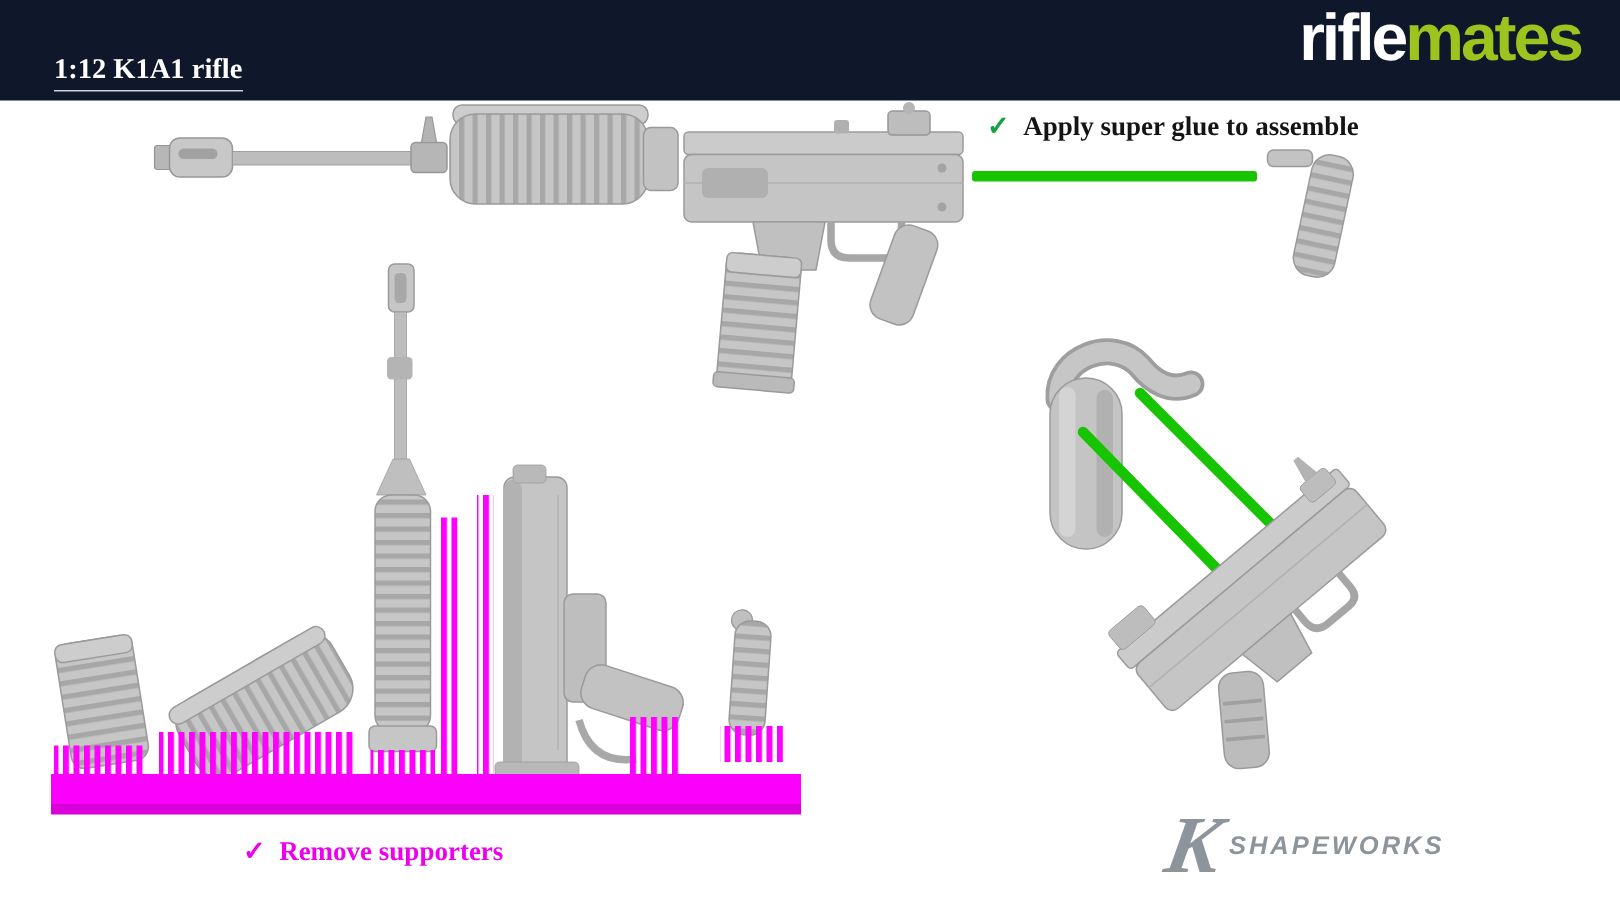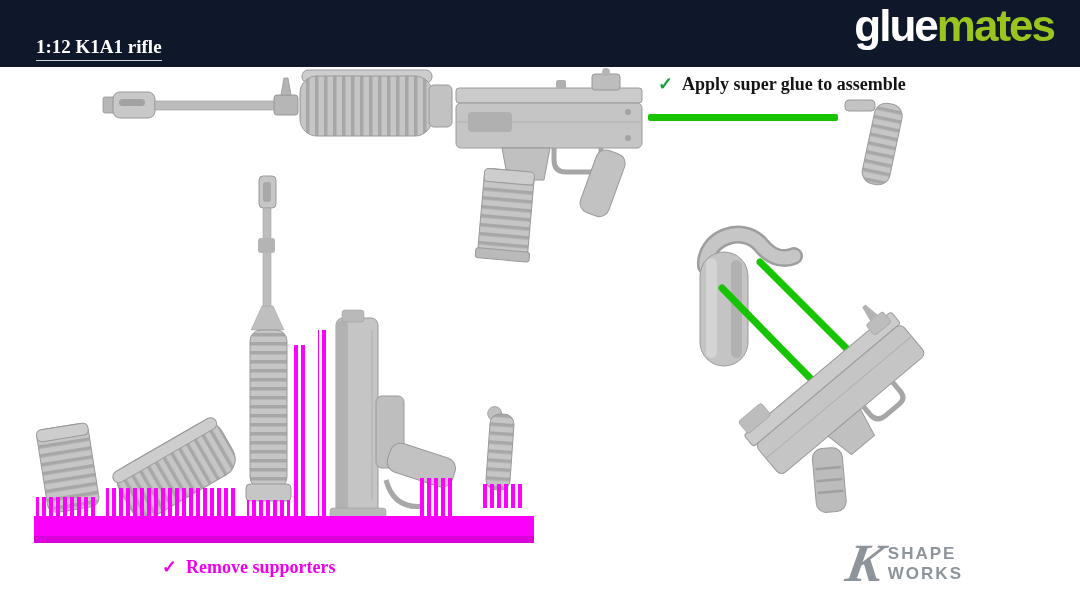--- a/index.html
+++ b/index.html
@@ -36,31 +36,31 @@
 
   .note-rods { left:566px; top:338px; font-size:17px; color:#00983f; line-height:30px; }
   .rod-line-indent { padding-left:30px; }
 
   .note-remove { left:162px; top:501px; font-size:18px; color:#ee00ee; }
   .note-remove .check { color:#ee00ee; }
 
   
   .watermark { position:absolute; right:34px; bottom:20px; display:flex; align-items:center; color:#8d949c; z-index:3; }
   .wm-k { font-size:54px; font-style:italic; font-weight:bold; transform:skewX(-10deg); margin-right:5px; line-height:0.9; }
-  .wm-text { display:flex; flex-direction:column; font-family:"Liberation Sans", sans-serif;
-             font-weight:bold; font-size:17px; letter-spacing:2px; line-height:20px; }
+  .wm-text { display:flex; flex-direction:row; font-family:"Liberation Sans", sans-serif;
+             font-weight:bold; font-style:italic; font-size:17px; letter-spacing:2px; line-height:20px; }
 </style>
 </head>
 <body>
 
 <div class="sheet">
 
   <header class="topbar">
     <span class="sheet-title">1:12 K1A1 rifle</span>
-    <span class="brand"><span class="brand-scale">glue</span><span class="brand-mates">mates</span></span>
+    <span class="brand"><span class="brand-scale">rifle</span><span class="brand-mates">mates</span></span>
   </header>
 
   <main class="canvas">
 
     <svg class="illust" width="1080" height="553" viewBox="0 55 1080 553" xmlns="http://www.w3.org/2000/svg">
       <defs>
         <pattern id="ribsV" width="9" height="9" patternUnits="userSpaceOnUse">
           <rect width="9" height="9" fill="#c6c6c6"></rect>
           <rect width="3.5" height="9" fill="#a7a7a7"></rect>
         </pattern>

